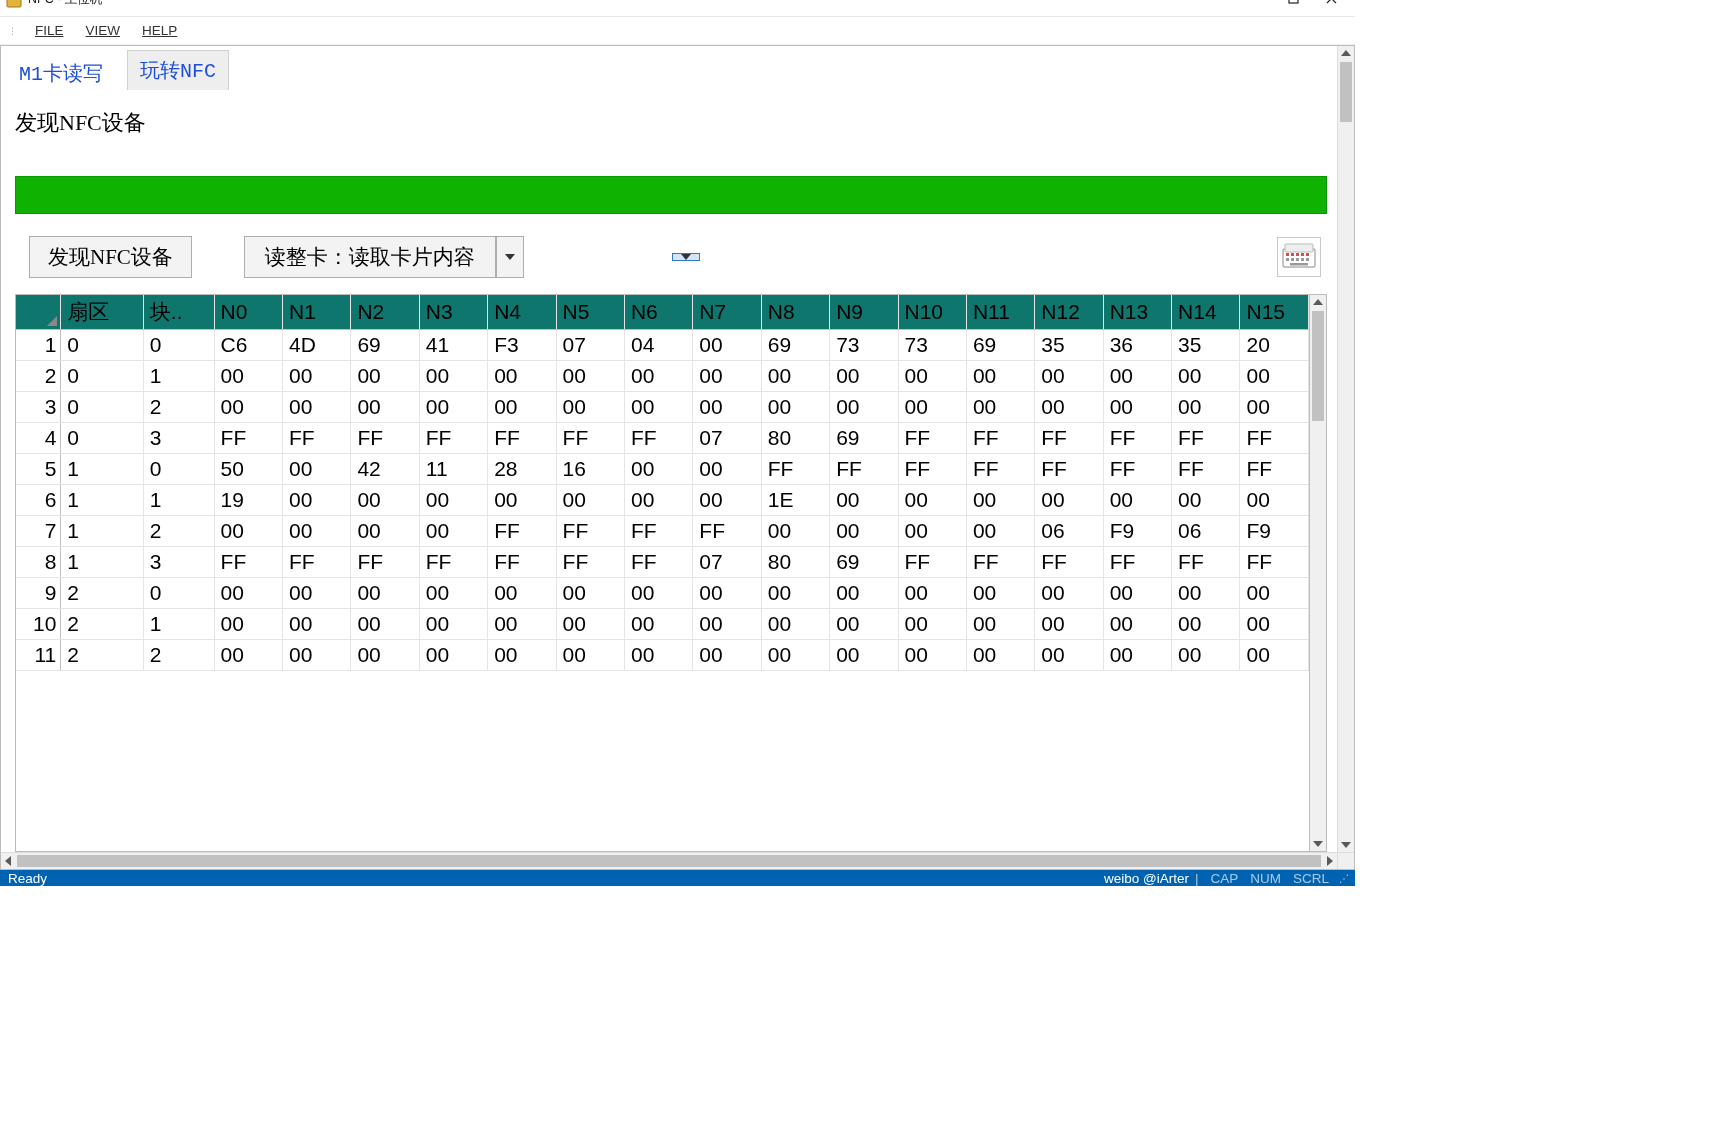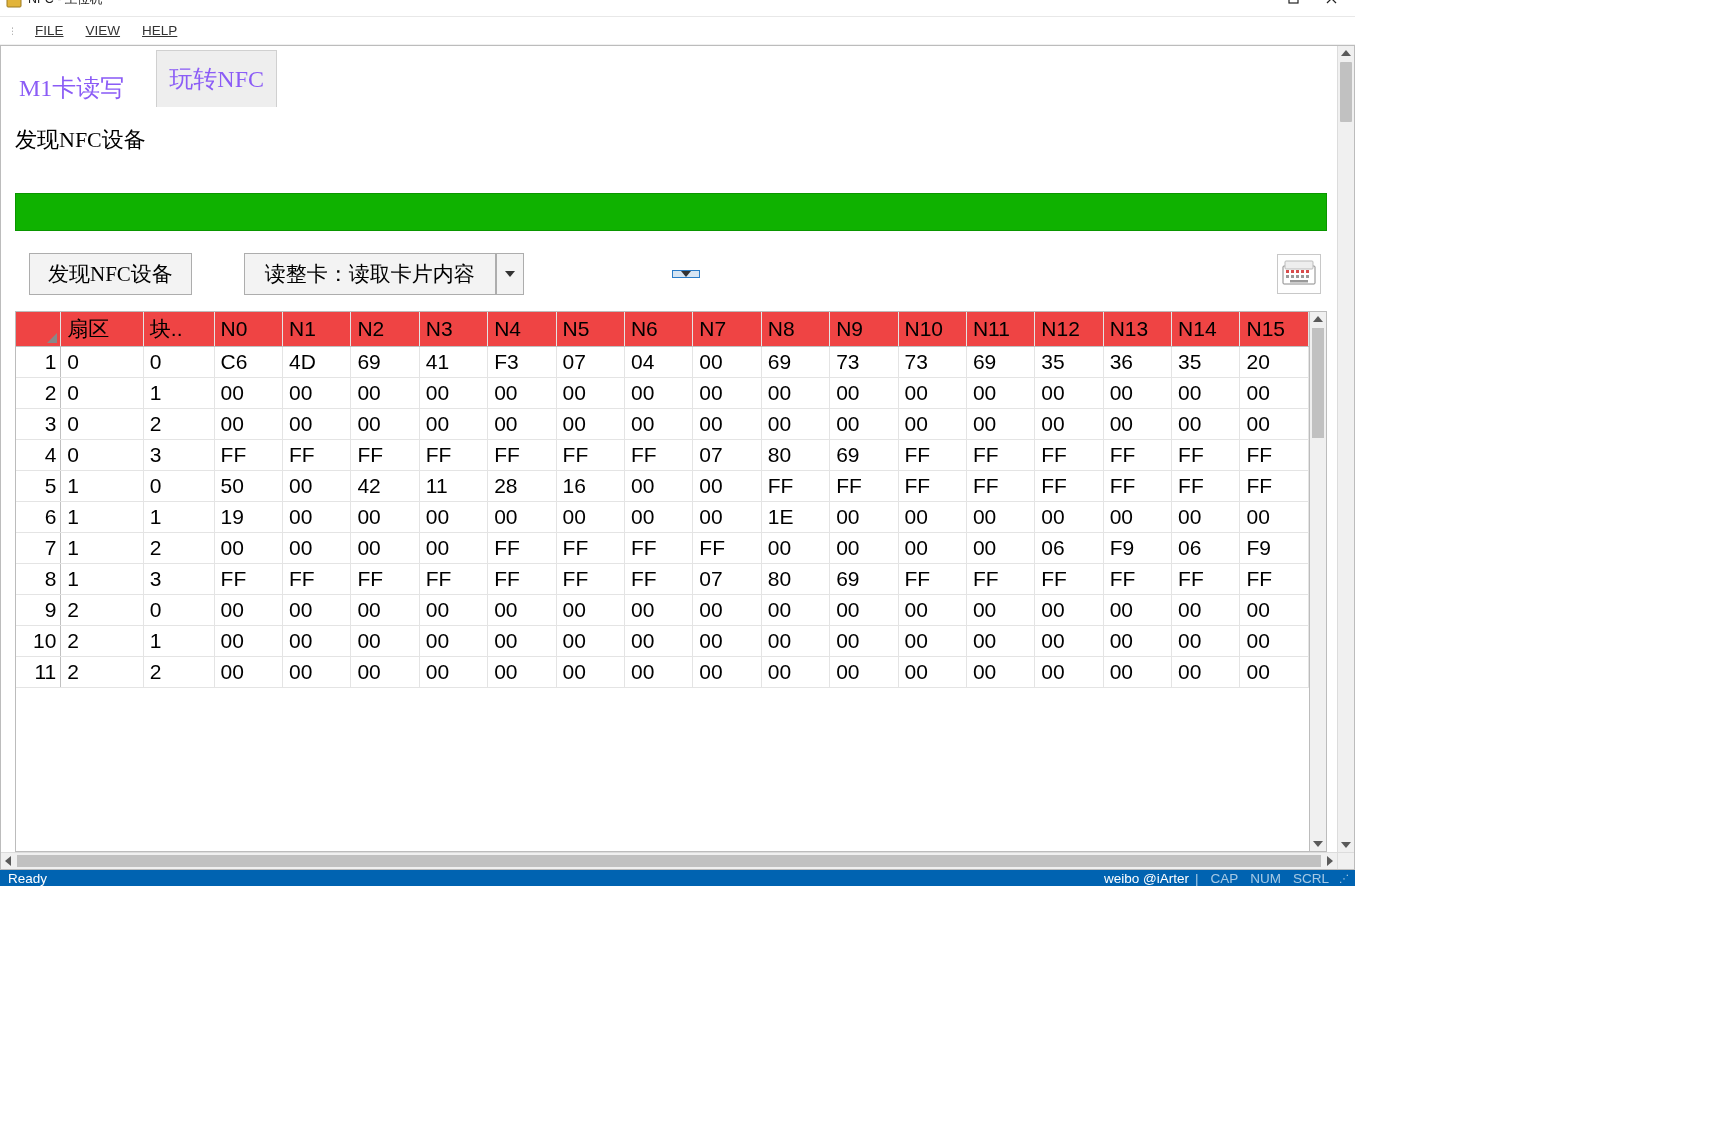--- a/index.html
+++ b/index.html
@@ -84,32 +84,31 @@
 }
 .outer-hscroll::before { left:4px; border-right:6px solid #5a5a5a; }
 .outer-hscroll::after { right:4px; border-left:6px solid #5a5a5a; }
 .outer-hscroll .thumb { position:absolute; top:2px; bottom:2px; left:16px; right:16px; background:#c1c1c1; }
 .hscroll-corner { width:17px; background:#f0f0f0; border-top:1px solid #dcdcdc; border-left:1px solid #dcdcdc; }
 
 
 .tabs { display: flex; align-items: flex-end; margin-top: 4px; }
 .tab {
   padding: 3px 24px 3px 4px;
-  font-size: 24px;
-  font-family: Liberation Serif, serif;
-  color: #8b5cf6;
+  font-size: 20px;
+  font-family: Liberation Mono, monospace;
+  color: #1d4ed8;
   cursor: pointer;
   background: #fff;
 }
 .tab.inactive {
   background: #eee;
   border: 1px solid #d0d0d0;
   border-bottom: none;
-  padding: 12px 12px;
-  margin-left: 8px;
+  padding: 6px 12px;
 }
 
 
 .device-status {
   font-size: 22px;
   font-family: "SimSun","Microsoft YaHei",serif;
   color: #000;
   padding: 18px 0 8px 0;
 }
 
@@ -181,21 +180,21 @@
   border-bottom: 1px solid #e4e4e4;
   padding: 3px 4px 3px 6px;
   font-size: 21px;
   font-family: Tahoma,"SimSun",sans-serif;
   text-align: left;
   height: 28px;
   white-space: nowrap;
   overflow: hidden;
 }
 th {
-  background: #ef4444;
+  background: #0f766e;
   border-bottom: 1px solid #c0c0c0;
   font-weight: normal;
 }
 col.idx { width: 38px; }
 col.sec { width: 70px; }
 col.blk { width: 60px; }
 col.hx { width: 58px; }
 td.idx { text-align: right; color:#000; border-right:1px solid #c0c0c0; }
 th.corner { position:relative; }
 th.corner::after {

